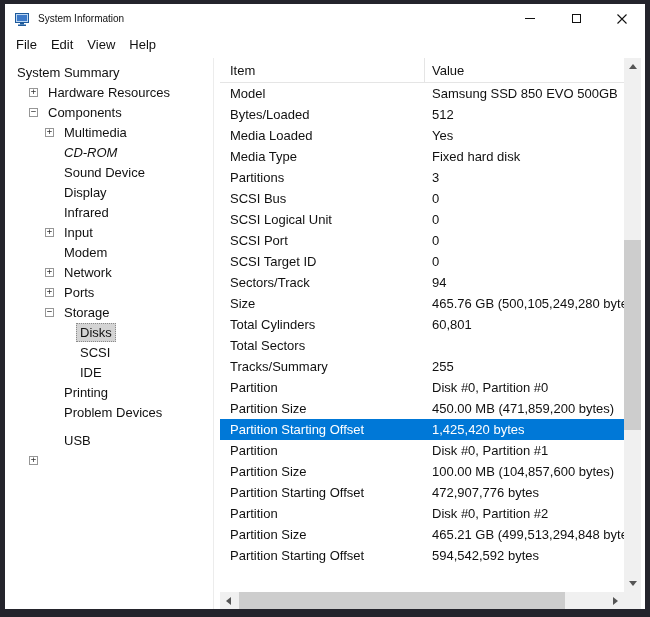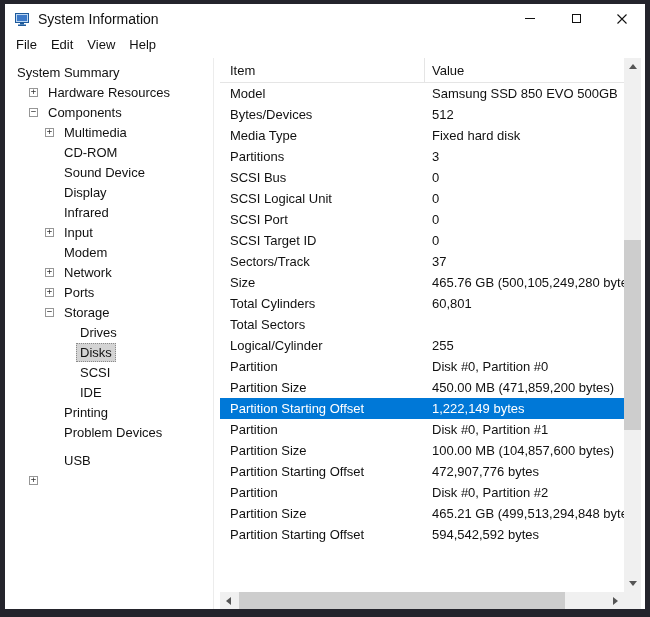--- a/index.html
+++ b/index.html
@@ -2,21 +2,21 @@
 <html style="--selection: #0078d7; --selection-text: #ffffff; --frame-border: #24242c; --tree-inactive-selection: #d4d4d4; --scrollbar-track: #f0f0f0; --scrollbar-thumb: #cdcdcd;"><head>
 <meta charset="utf-8">
 <style>
   html,body{margin:0;padding:0;}
   body{width:650px;height:617px;overflow:hidden;font-family:"Liberation Sans",sans-serif;}
   *{box-sizing:border-box;}
   .frame{width:650px;height:617px;background:var(--frame-border,#24242c);padding:4px 5px 8px 5px;}
   .window{width:100%;height:100%;background:#fff;display:flex;flex-direction:column;overflow:hidden;}
   .titlebar{height:29px;flex:none;display:flex;align-items:center;padding-left:9px;background:#fff;}
   .app-icon{width:16px;height:16px;margin-right:8px;flex:none;display:flex;}
-  .window-title{font-size:14px;color:#111;flex:1;white-space:nowrap;}
+  .window-title{font-size:10px;color:#111;flex:1;white-space:nowrap;}
   .caption-buttons{display:flex;height:100%;flex:none;}
   .cap-btn{width:46px;height:100%;display:flex;align-items:center;justify-content:center;cursor:default;}
   .glyph-min{width:10px;height:1px;background:#111;display:block;}
   .glyph-max{width:9px;height:9px;border:1px solid #111;display:block;}
   .menubar{height:23px;flex:none;display:flex;align-items:center;padding-left:4px;font-size:13px;color:#111;background:#fff;}
   .menu-item{padding:3px 7px;}
   .content{flex:1;display:flex;padding:2px 4px 0 4px;min-height:0;background:#fff;}
   .tree-pane{width:205px;flex:none;padding-top:4px;font-size:13px;color:#111;border-right:1px solid #ececec;overflow:hidden;}
   .tree-row{height:20px;display:flex;align-items:center;white-space:nowrap;}
   .expander{width:9px;height:9px;flex:none;border:1px solid #969696;background:#fff;margin-right:6px;display:flex;align-items:center;justify-content:center;font:9px "DejaVu Sans Mono",monospace;color:#333;line-height:1;padding-bottom:1px;}
@@ -95,21 +95,21 @@
             <span class="tree-label">Hardware Resources</span>
           </div>
           <div class="tree-row" style="padding-left: 20px;">
             <span class="expander">−</span>
             <span class="tree-label">Components</span>
           </div>
           <div class="tree-row" style="padding-left: 36px;">
             <span class="expander">+</span>
             <span class="tree-label">Multimedia</span>
           </div>
-          <div class="tree-row" style="padding-left: 36px;">
+          <div class="tree-row" style="padding-left: 36px; font-style: italic;">
             <span class="expander leaf"></span>
             <span class="tree-label">CD-ROM</span>
           </div>
           <div class="tree-row" style="padding-left: 36px;">
             <span class="expander leaf"></span>
             <span class="tree-label">Sound Device</span>
           </div>
           <div class="tree-row" style="padding-left: 36px;">
             <span class="expander leaf"></span>
             <span class="tree-label">Display</span>
@@ -130,24 +130,20 @@
             <span class="expander">+</span>
             <span class="tree-label">Network</span>
           </div>
           <div class="tree-row" style="padding-left: 36px;">
             <span class="expander">+</span>
             <span class="tree-label">Ports</span>
           </div>
           <div class="tree-row" style="padding-left: 36px;">
             <span class="expander">−</span>
             <span class="tree-label">Storage</span>
-          </div>
-          <div class="tree-row" style="padding-left: 52px;">
-            <span class="expander leaf"></span>
-            <span class="tree-label">Drives</span>
           </div>
           <div class="tree-row selected" style="padding-left: 52px;">
             <span class="expander leaf"></span>
             <span class="tree-label">Disks</span>
           </div>
           <div class="tree-row" style="padding-left: 52px;">
             <span class="expander leaf"></span>
             <span class="tree-label">SCSI</span>
           </div>
           <div class="tree-row" style="padding-left: 52px;">
@@ -176,22 +172,26 @@
         <div class="details-header">
           <div class="col-item">Item</div>
           <div class="col-value">Value</div>
         </div>
         <div class="details-rows">
               <div class="detail-row">
                 <span class="cell-item">Model</span>
                 <span class="cell-value">Samsung SSD 850 EVO 500GB</span>
               </div>
               <div class="detail-row">
-                <span class="cell-item">Bytes/Devices</span>
+                <span class="cell-item">Bytes/Loaded</span>
                 <span class="cell-value">512</span>
+              </div>
+              <div class="detail-row">
+                <span class="cell-item">Media Loaded</span>
+                <span class="cell-value">Yes</span>
               </div>
               <div class="detail-row">
                 <span class="cell-item">Media Type</span>
                 <span class="cell-value">Fixed hard disk</span>
               </div>
               <div class="detail-row">
                 <span class="cell-item">Partitions</span>
                 <span class="cell-value">3</span>
               </div>
               <div class="detail-row">
@@ -205,48 +205,48 @@
               <div class="detail-row">
                 <span class="cell-item">SCSI Port</span>
                 <span class="cell-value">0</span>
               </div>
               <div class="detail-row">
                 <span class="cell-item">SCSI Target ID</span>
                 <span class="cell-value">0</span>
               </div>
               <div class="detail-row">
                 <span class="cell-item">Sectors/Track</span>
-                <span class="cell-value">37</span>
+                <span class="cell-value">94</span>
               </div>
               <div class="detail-row">
                 <span class="cell-item">Size</span>
                 <span class="cell-value">465.76 GB (500,105,249,280 bytes)</span>
               </div>
               <div class="detail-row">
                 <span class="cell-item">Total Cylinders</span>
                 <span class="cell-value">60,801</span>
               </div>
               <div class="detail-row">
                 <span class="cell-item">Total Sectors</span>
               </div>
               <div class="detail-row">
-                <span class="cell-item">Logical/Cylinder</span>
+                <span class="cell-item">Tracks/Summary</span>
                 <span class="cell-value">255</span>
               </div>
               <div class="detail-row">
                 <span class="cell-item">Partition</span>
                 <span class="cell-value">Disk #0, Partition #0</span>
               </div>
               <div class="detail-row">
                 <span class="cell-item">Partition Size</span>
                 <span class="cell-value">450.00 MB (471,859,200 bytes)</span>
               </div>
               <div class="detail-row selected">
                 <span class="cell-item">Partition Starting Offset</span>
-                <span class="cell-value">1,222,149 bytes</span>
+                <span class="cell-value">1,425,420 bytes</span>
               </div>
               <div class="detail-row">
                 <span class="cell-item">Partition</span>
                 <span class="cell-value">Disk #0, Partition #1</span>
               </div>
               <div class="detail-row">
                 <span class="cell-item">Partition Size</span>
                 <span class="cell-value">100.00 MB (104,857,600 bytes)</span>
               </div>
               <div class="detail-row">

